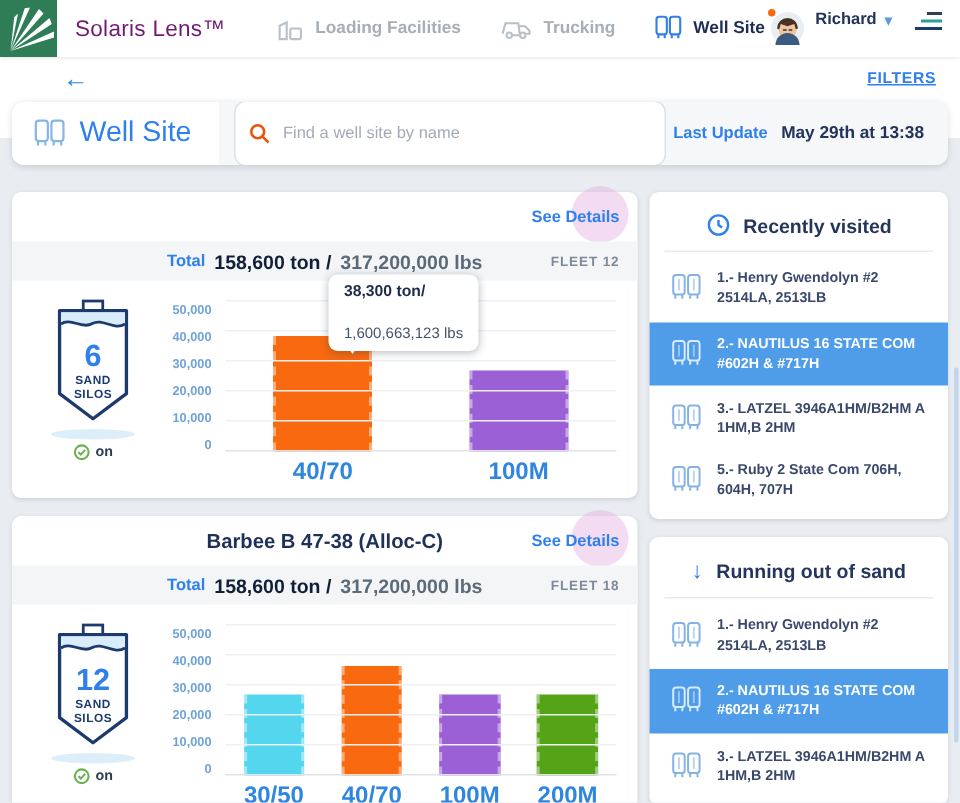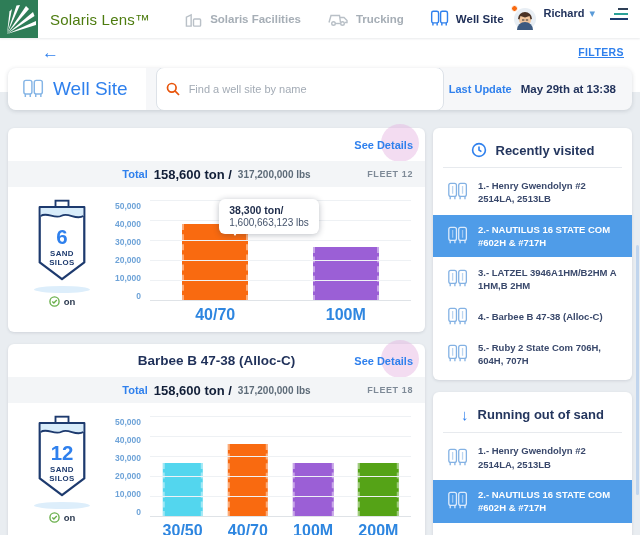--- a/index.html
+++ b/index.html
@@ -2,21 +2,21 @@
 <html><head>
 <meta charset="utf-8">
 <style>
   html,body{width:640px;height:535px;margin:0;overflow:hidden;background:#e9edf1;
     font-family:"Liberation Sans","DejaVu Sans",sans-serif;-webkit-font-smoothing:antialiased;}
   *{box-sizing:border-box}
 
   
   .hdr{height:38px;background:#fff;display:flex;align-items:center;box-shadow:0 1px 2px rgba(40,50,70,.10);position:relative;z-index:5}
   .logo{width:38px;height:38px;background:#2e7d57;flex:0 0 auto}
-  .brand{margin-left:12px;font-size:15px;color:#4d7c0f;font-weight:500;letter-spacing:.2px}
+  .brand{margin-left:12px;font-size:15px;color:#701a75;font-weight:500;letter-spacing:.2px}
   .nav{display:flex;align-items:center;margin-left:34px;gap:26px}
   .nav-item{display:flex;align-items:center;gap:7px;font-size:11.5px;color:#a6aeb6;font-weight:600;cursor:pointer}
   .nav-item.active{color:#1d2d56;font-weight:700}
   .hdr-right{margin-left:auto;display:flex;gap:7px;padding-right:12px}
   .avatar-wrap{position:relative;width:24px;height:24px}
   .notif-dot{position:absolute;left:-2px;top:-2px;width:7px;height:7px;border-radius:50%;background:#f96a10;border:1px solid #fff}
   .uname{font-size:11px;font-weight:700;color:#22335c}
   .chev{color:#5a9bd8;font-size:11px;margin-left:-2px}
   .menu-ic{margin-left:8px;cursor:pointer}
 
@@ -44,21 +44,21 @@
 
   .card,.panel{background:#fff;border-radius:6px;box-shadow:0 1px 3px rgba(60,70,85,.15)}
   .card-head{position:relative;height:33px;display:flex;align-items:center;justify-content:center}
   .card-title{font-size:13.5px;font-weight:700;color:#1f3059}
   .see-wrap{position:absolute;right:12px;top:0;height:100%;display:flex;align-items:center}
   .halo{position:absolute;right:-6px;top:-4px;width:38px;height:38px;border-radius:50%;background:rgba(229,178,224,.45)}
   .see-details{position:relative;color:#2f80ed;font-size:11px;font-weight:700;cursor:pointer}
   .total-strip{height:26px;background:#f3f5f7;display:flex;align-items:center;justify-content:center;gap:6px;position:relative}
   .t-label{color:#2f80ed;font-size:11px;font-weight:700}
   .t-ton{color:#121f38;font-size:13px;font-weight:800}
-  .t-lbs{color:#5d6b78;font-size:10px;font-weight:600}
+  .t-lbs{color:#5d6b78;font-size:13px;font-weight:600}
   .fleet{position:absolute;right:12px;font-size:9px;font-weight:700;color:#7e8a97;letter-spacing:.6px}
 
   .chart-row{display:flex;padding:8px 14px 8px 8px}
   .silo-col{width:92px;display:flex;flex-direction:column;align-items:center;padding-top:4px}
   .silo-shadow{width:56px;height:7px;border-radius:50%;background:#ddeefb;margin-top:1px}
   .on-badge{display:flex;align-items:center;gap:4px;margin-top:3px;font-size:9.5px;font-weight:700;color:#2c3a50}
   .silo-num{font-size:22px;font-weight:700;fill:#2f80ed}
   .silo-cap{font-size:8.5px;font-weight:700;fill:#1d3a6e;letter-spacing:.4px}
 
   .chart{flex:1;display:flex;flex-direction:column;padding-top:6px}
@@ -72,21 +72,21 @@
   .bar{position:absolute;bottom:0;left:50%;transform:translateX(-50%);width:62%;max-width:66px;
        border-left:2px dashed rgba(255,255,255,.45);border-right:2px dashed rgba(255,255,255,.45)}
   .chart-bottom{display:flex;margin-top:5px}
   .xspacer{width:42px}
   .x-labels{flex:1;display:flex}
   .x-label{flex:1;text-align:center;color:#2e86e0;font-size:16px;font-weight:700}
 
   .tooltip{position:absolute;background:#fff;border-radius:6px;box-shadow:0 1px 6px rgba(30,40,60,.30);
            padding:5px 10px 6px;white-space:nowrap;z-index:3}
   .tooltip .l1{font-size:10.5px;font-weight:800;color:#1d2b4a}
-  .tooltip .l2{font-size:10px;color:#44536b;margin-top:1px}
+  .tooltip .l2{font-size:10px;color:#44536b;margin-top:17px}
   .tooltip:after{content:"";position:absolute;left:10px;bottom:-8px;border:6px solid transparent;border-top:9px solid #fff}
 
   
   .panel{padding:8px 10px 6px}
   .panel-head{display:flex;align-items:center;justify-content:center;gap:9px;padding:6px 0 9px;border-bottom:1px solid #e7eaee;margin-bottom:4px}
   .panel-title{font-size:13px;font-weight:700;color:#24365e}
   .down-arrow{color:#2f80ed;font-size:15px;font-weight:700}
   .srow{display:flex;align-items:center;gap:10px;padding:7px 4px;color:#84b2e4;cursor:pointer}
   .srow .txt{font-size:9.5px;font-weight:700;color:#39486b;line-height:1.4}
   .srow.active{background:#4f9ce8;margin:2px -10px;padding:8px 14px;color:#dceafb}
@@ -112,21 +112,21 @@
     </svg>
   </div>
   <div class="brand">Solaris Lens™</div>
 
   <div class="nav">
     <div class="nav-item">
       <svg width="19" height="17" viewBox="0 0 20 18" fill="none" stroke="#b9c0c7" stroke-width="1.5">
         <path d="M2.5 16 V6.5 l5-2.3 V16 Z"></path>
         <rect x="10" y="8.5" width="7.5" height="7.5" rx="1"></rect>
       </svg>
-      <span>Solaris Facilities</span>
+      <span>Loading Facilities</span>
     </div>
     <div class="nav-item">
       <svg width="22" height="16" viewBox="0 0 22 16" fill="none" stroke="#b9c0c7" stroke-width="1.4">
         <path d="M2 11.5 L4 4.5 h8.5 l1 7"></path>
         <path d="M13 6.5 h4 l3 3 v2 h-2.2"></path>
         <circle cx="6.5" cy="12.5" r="1.8"></circle>
         <circle cx="15.5" cy="12.5" r="1.8"></circle>
         <path d="M8.4 12.5 h5.2"></path>
       </svg>
       <span>Trucking</span>
@@ -388,29 +388,20 @@
             </svg>
             <span class="txt">3.-  LATZEL 3946A1HM/B2HM A 1HM,B 2HM</span>
           </div>
           <div class="srow">
             <svg class="silos-svg" width="21" height="20" viewBox="0 0 24 23" fill="none" stroke="currentColor" stroke-width="1.5">
               <rect x="2" y="1.5" width="8.8" height="15" rx="2.2"></rect>
               <rect x="13.4" y="1.5" width="8.8" height="15" rx="2.2"></rect>
               <path d="M3.6 16.5v3.2 M9 16.5v3.2 M15 16.5v3.2 M20.6 16.5v3.2"></path>
               <path d="M6.4 4.5v9 M17.8 4.5v9" opacity=".55"></path>
             </svg>
-            <span class="txt">4.-  Barbee B 47-38 (Alloc-C)</span>
-          </div>
-          <div class="srow">
-            <svg class="silos-svg" width="21" height="20" viewBox="0 0 24 23" fill="none" stroke="currentColor" stroke-width="1.5">
-              <rect x="2" y="1.5" width="8.8" height="15" rx="2.2"></rect>
-              <rect x="13.4" y="1.5" width="8.8" height="15" rx="2.2"></rect>
-              <path d="M3.6 16.5v3.2 M9 16.5v3.2 M15 16.5v3.2 M20.6 16.5v3.2"></path>
-              <path d="M6.4 4.5v9 M17.8 4.5v9" opacity=".55"></path>
-            </svg>
             <span class="txt">5.-  Ruby 2 State Com 706H, 604H, 707H</span>
           </div>
         </div>
     </div>
 
     <div class="panel">
       <div class="panel-head">
         <span class="down-arrow">↓</span>
         <span class="panel-title">Running out of sand</span>
       </div>

